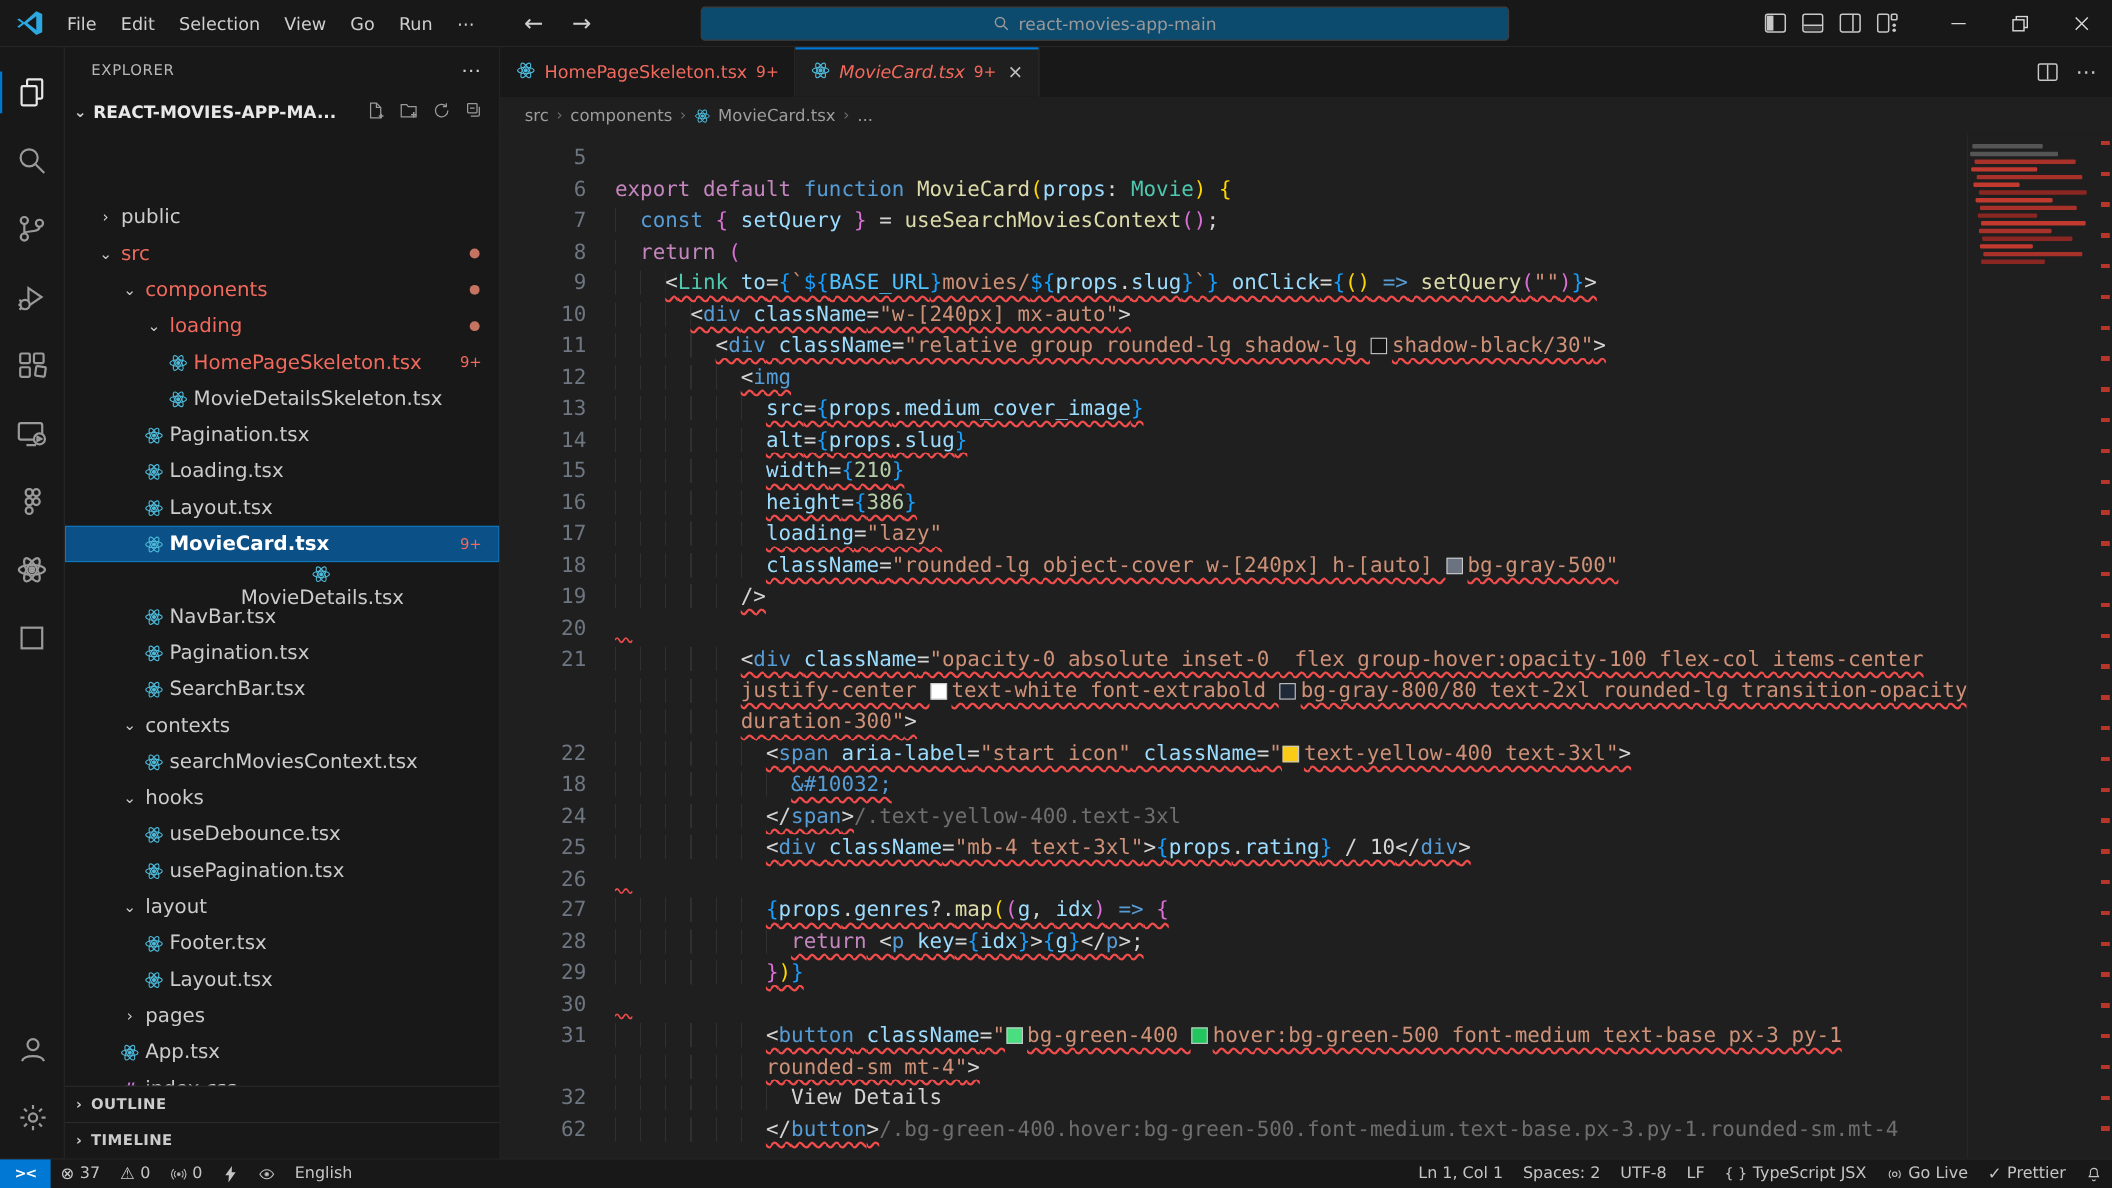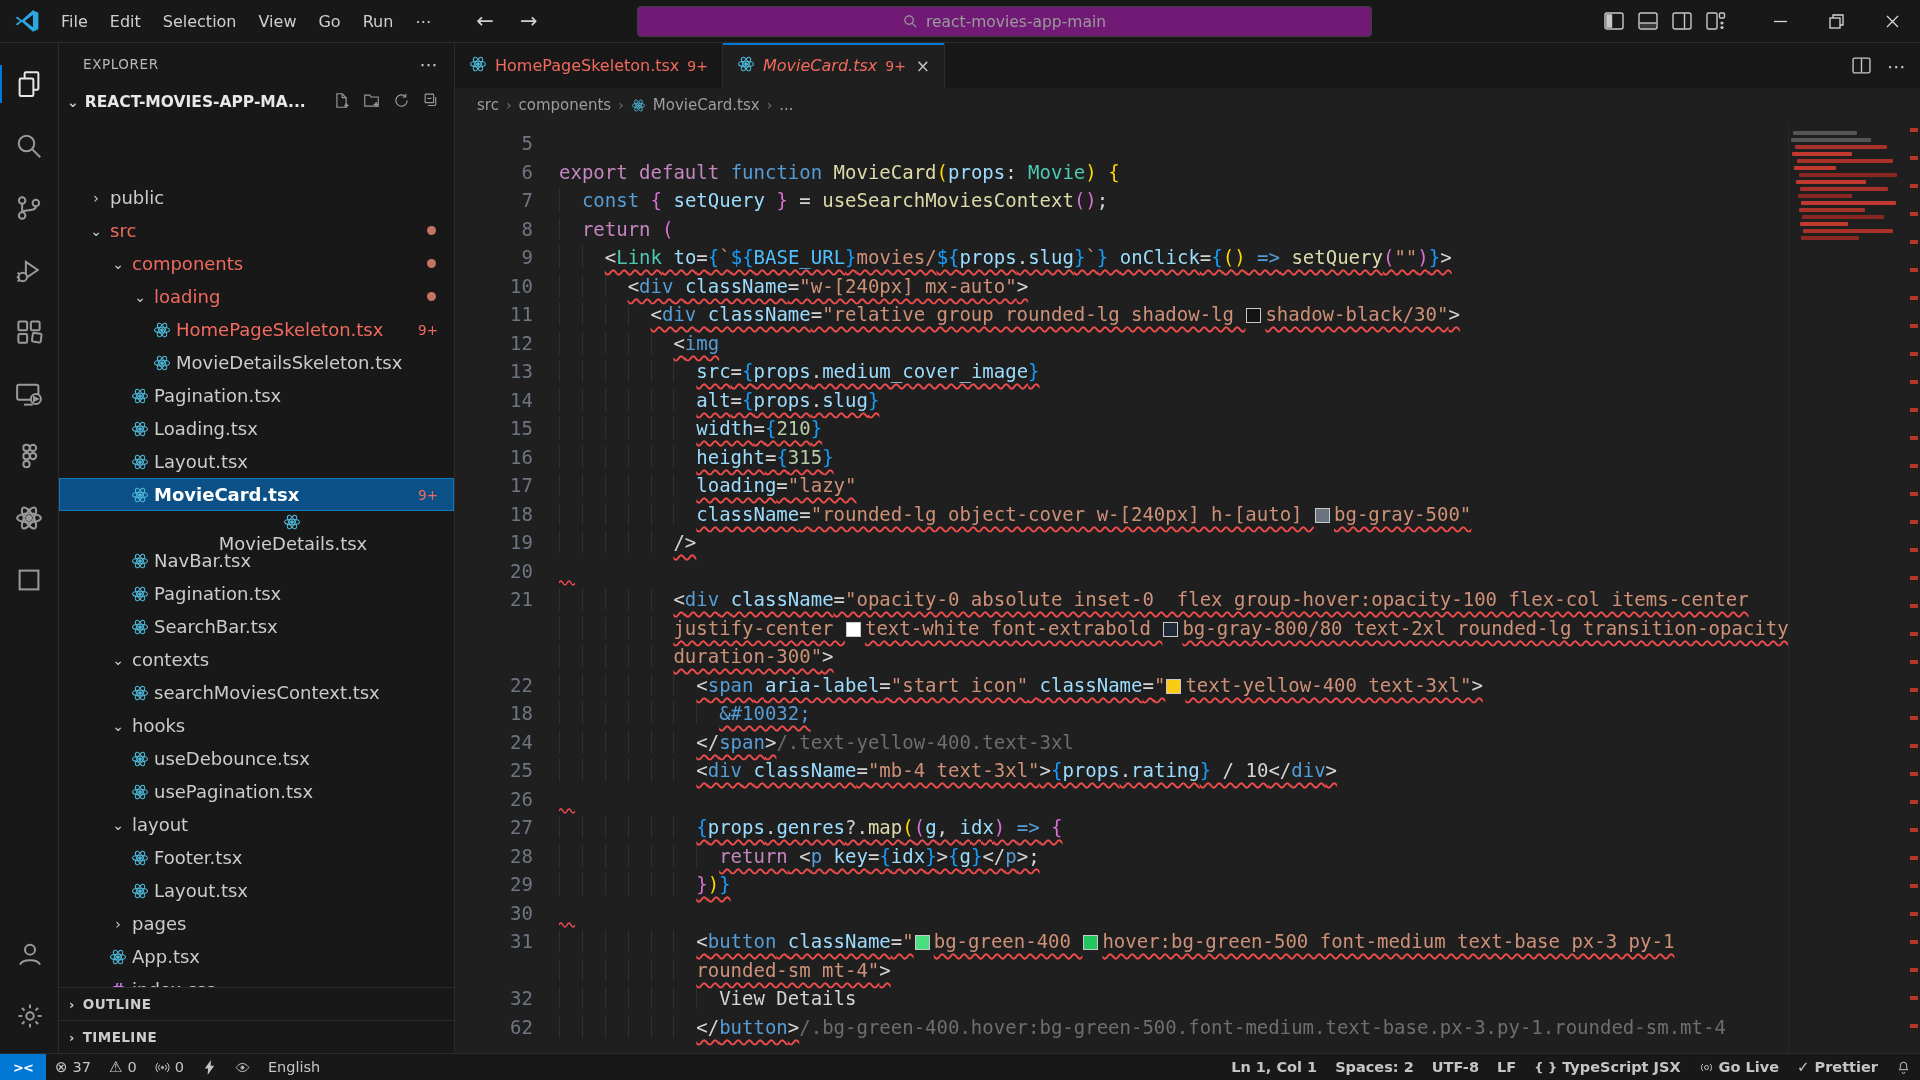--- a/index.html
+++ b/index.html
@@ -4,21 +4,21 @@
 <style>
   * { margin:0; padding:0; box-sizing:border-box; }
   html,body { width:1920px; height:1080px; overflow:hidden; background:#1f1f1f;
     font-family:"DejaVu Sans", sans-serif; color:#cccccc; }
 
   
   .titlebar { height:43px; background:#181818; display:flex; align-items:center; position:relative; border-bottom:1px solid #2b2b2b; }
   .vslogo { width:26px; height:26px; margin:0 10px 0 14px; }
   .menu-item { padding:4px 11px; font-size:16px; color:#cfcfcf; border-radius:5px; cursor:default; }
   .nav-arrows { margin-left:34px; display:flex; gap:26px; font-size:21px; color:#cfcfcf; }
-  .searchbox { position:absolute; left:637px; top:6px; width:735px; height:31px; background:#701a75;
+  .searchbox { position:absolute; left:637px; top:6px; width:735px; height:31px; background:#0c4a6e;
     border:1px solid #3f3f3f; border-radius:4px; display:flex; align-items:center; justify-content:center;
     gap:8px; color:#9a9a9a; font-size:15.5px; }
   .tb-right { position:absolute; right:0; top:0; height:42px; display:flex; align-items:center; }
   .layout-icons { display:flex; gap:14px; margin-right:26px; }
   .layout-icons svg { width:20px; height:20px; }
   .win-btn { width:56px; height:42px; display:flex; align-items:center; justify-content:center; }
   .win-btn svg { width:15px; height:15px; }
 
   
   .shell { display:flex; height:1010px; }
@@ -86,21 +86,21 @@
   .mmbar { height:4px; margin:0 0 3px 0; border-radius:1px; }
   .ruler { position:absolute; top:0; right:0; width:12px; bottom:0; background:#1f1f1f; }
   .ruler::before { content:""; position:absolute; top:6px; bottom:6px; left:2px; right:2px;
     background:repeating-linear-gradient(180deg, #b8352a 0 4px, transparent 4px 28px); }
 
   
   .statusbar { height:27px; background:#181818; border-top:1px solid #2b2b2b; display:flex; align-items:center; font-size:14.5px; color:#c5c5c5; }
   .st-item { display:flex; align-items:center; gap:5px; padding:0 9px; height:27px; cursor:pointer; }
   .st-item svg { width:15px; height:15px; }
   .remote-chip { background:#0078d4; color:#fff; font-weight:bold; width:46px; justify-content:center; font-size:13px; letter-spacing:-1px; transform:skewX(0); }
-  .st-right { margin-left:auto; display:flex; align-items:center;font-weight:bold; }
+  .st-right { margin-left:auto; display:flex; align-items:center; }
   .glyph { font-size:15px; }
 </style>
 </head>
 <body>
 
 <div class="titlebar">
   <svg class="vslogo" viewBox="0 0 24 24">
     <path d="M17.5 2 7.2 11.2 3.2 8.1 1.5 9l4.1 3-4.1 3 1.7.9 4-3.1L17.5 22l5-2.3V4.3Zm0 4.2v11.6L10 12Z" fill="#2da7e0"></path>
   </svg>
   <div id="menubar" style="display:flex">
@@ -566,21 +566,21 @@
           <div class="crow"><span class="ln">6</span><span class="ct"><span><span class="tok kw">export</span><span class="tok pln"> </span><span class="tok kw">default</span><span class="tok pln"> </span><span class="tok kwb">function</span><span class="tok pln"> </span><span class="tok fn">MovieCard</span><span class="tok b1">(</span><span class="tok vr">props</span><span class="tok pln">: </span><span class="tok ty">Movie</span><span class="tok b1">)</span><span class="tok pln"> </span><span class="tok b1">{</span></span></span></div>
           <div class="crow"><span class="ln">7</span><span class="ct"><span class="ind">  </span><span><span class="tok kwb">const</span><span class="tok pln"> </span><span class="tok b2">{</span><span class="tok pln"> </span><span class="tok vr">setQuery</span><span class="tok pln"> </span><span class="tok b2">}</span><span class="tok pln"> = </span><span class="tok fn">useSearchMoviesContext</span><span class="tok b2">()</span><span class="tok pln">;</span></span></span></div>
           <div class="crow"><span class="ln">8</span><span class="ct"><span class="ind">  </span><span><span class="tok kw">return</span><span class="tok pln"> </span><span class="tok b2">(</span></span></span></div>
           <div class="crow"><span class="ln">9</span><span class="ct"><span class="ind">    </span><span class="sq"><span class="tok pln">&lt;</span><span class="tok ty">Link</span><span class="tok pln"> </span><span class="tok vr">to</span><span class="tok pln">=</span><span class="tok b3">{</span><span class="tok str">`</span><span class="tok b3">${</span><span class="tok cns">BASE_URL</span><span class="tok b3">}</span><span class="tok str">movies/</span><span class="tok b3">${</span><span class="tok vr">props</span><span class="tok pln">.</span><span class="tok vr">slug</span><span class="tok b3">}</span><span class="tok str">`</span><span class="tok b3">}</span><span class="tok pln"> </span><span class="tok vr">onClick</span><span class="tok pln">=</span><span class="tok b3">{</span><span class="tok b1">()</span><span class="tok pln"> </span><span class="tok kwb">=&gt;</span><span class="tok pln"> </span><span class="tok fn">setQuery</span><span class="tok b2">(</span><span class="tok str">""</span><span class="tok b2">)</span><span class="tok b3">}</span><span class="tok pln">&gt;</span></span></span></div>
           <div class="crow"><span class="ln">10</span><span class="ct"><span class="ind">      </span><span class="sq"><span class="tok pln">&lt;</span><span class="tok tag">div</span><span class="tok pln"> </span><span class="tok vr">className</span><span class="tok pln">=</span><span class="tok str">"w-[240px] mx-auto"</span><span class="tok pln">&gt;</span></span></span></div>
           <div class="crow"><span class="ln">11</span><span class="ct"><span class="ind">        </span><span class="sq"><span class="tok pln">&lt;</span><span class="tok tag">div</span><span class="tok pln"> </span><span class="tok vr">className</span><span class="tok pln">=</span><span class="tok str">"relative group rounded-lg shadow-lg </span><span class="swatch" style="background: rgb(20, 20, 20);"></span><span class="tok str">shadow-black/30"</span><span class="tok pln">&gt;</span></span></span></div>
           <div class="crow"><span class="ln">12</span><span class="ct"><span class="ind">          </span><span class="sq"><span class="tok pln">&lt;</span><span class="tok tag">img</span></span></span></div>
           <div class="crow"><span class="ln">13</span><span class="ct"><span class="ind">            </span><span class="sq"><span class="tok vr">src</span><span class="tok pln">=</span><span class="tok b3">{</span><span class="tok vr">props</span><span class="tok pln">.</span><span class="tok vr">medium_cover_image</span><span class="tok b3">}</span></span></span></div>
           <div class="crow"><span class="ln">14</span><span class="ct"><span class="ind">            </span><span class="sq"><span class="tok vr">alt</span><span class="tok pln">=</span><span class="tok b3">{</span><span class="tok vr">props</span><span class="tok pln">.</span><span class="tok vr">slug</span><span class="tok b3">}</span></span></span></div>
           <div class="crow"><span class="ln">15</span><span class="ct"><span class="ind">            </span><span class="sq"><span class="tok vr">width</span><span class="tok pln">=</span><span class="tok b3">{</span><span class="tok num">210</span><span class="tok b3">}</span></span></span></div>
-          <div class="crow"><span class="ln">16</span><span class="ct"><span class="ind">            </span><span class="sq"><span class="tok vr">height</span><span class="tok pln">=</span><span class="tok b3">{</span><span class="tok num">315</span><span class="tok b3">}</span></span></span></div>
+          <div class="crow"><span class="ln">16</span><span class="ct"><span class="ind">            </span><span class="sq"><span class="tok vr">height</span><span class="tok pln">=</span><span class="tok b3">{</span><span class="tok num">386</span><span class="tok b3">}</span></span></span></div>
           <div class="crow"><span class="ln">17</span><span class="ct"><span class="ind">            </span><span class="sq"><span class="tok vr">loading</span><span class="tok pln">=</span><span class="tok str">"lazy"</span></span></span></div>
           <div class="crow"><span class="ln">18</span><span class="ct"><span class="ind">            </span><span class="sq"><span class="tok vr">className</span><span class="tok pln">=</span><span class="tok str">"rounded-lg object-cover w-[240px] h-[auto] </span><span class="swatch" style="background: rgb(107, 114, 128);"></span><span class="tok str">bg-gray-500"</span></span></span></div>
           <div class="crow"><span class="ln">19</span><span class="ct"><span class="ind">          </span><span class="sq"><span class="tok pln">/&gt;</span></span></span></div>
           <div class="crow"><span class="ln">20</span><span class="ct"><span><svg width="16" height="8" viewBox="0 0 16 8" style="vertical-align:-8px">
                   <path d="M0 5 Q2 1 4 5 T8 5 T12 5 T16 5" stroke="#f14c4c" stroke-width="1.5" fill="none"></path>
                 </svg></span></span></div>
           <div class="crow"><span class="ln">21</span><span class="ct"><span class="ind">          </span><span class="sq"><span class="tok pln">&lt;</span><span class="tok tag">div</span><span class="tok pln"> </span><span class="tok vr">className</span><span class="tok pln">=</span><span class="tok str">"opacity-0 absolute inset-0  flex group-hover:opacity-100 flex-col items-center</span></span></span></div>
           <div class="crow"><span class="ln"></span><span class="ct"><span class="ind">          </span><span class="sq"><span class="tok str">justify-center </span><span class="swatch" style="background: rgb(255, 255, 255);"></span><span class="tok str">text-white font-extrabold </span><span class="swatch" style="background: rgb(31, 41, 55);"></span><span class="tok str">bg-gray-800/80 text-2xl rounded-lg transition-opacity</span></span></span></div>
           <div class="crow"><span class="ln"></span><span class="ct"><span class="ind">          </span><span class="sq"><span class="tok str">duration-300"</span><span class="tok pln">&gt;</span></span></span></div>
           <div class="crow"><span class="ln">22</span><span class="ct"><span class="ind">            </span><span class="sq"><span class="tok pln">&lt;</span><span class="tok tag">span</span><span class="tok pln"> </span><span class="tok vr">aria-label</span><span class="tok pln">=</span><span class="tok str">"start icon"</span><span class="tok pln"> </span><span class="tok vr">className</span><span class="tok pln">=</span><span class="tok str">"</span><span class="swatch" style="background: rgb(250, 204, 21);"></span><span class="tok str">text-yellow-400 text-3xl"</span><span class="tok pln">&gt;</span></span></span></div>

